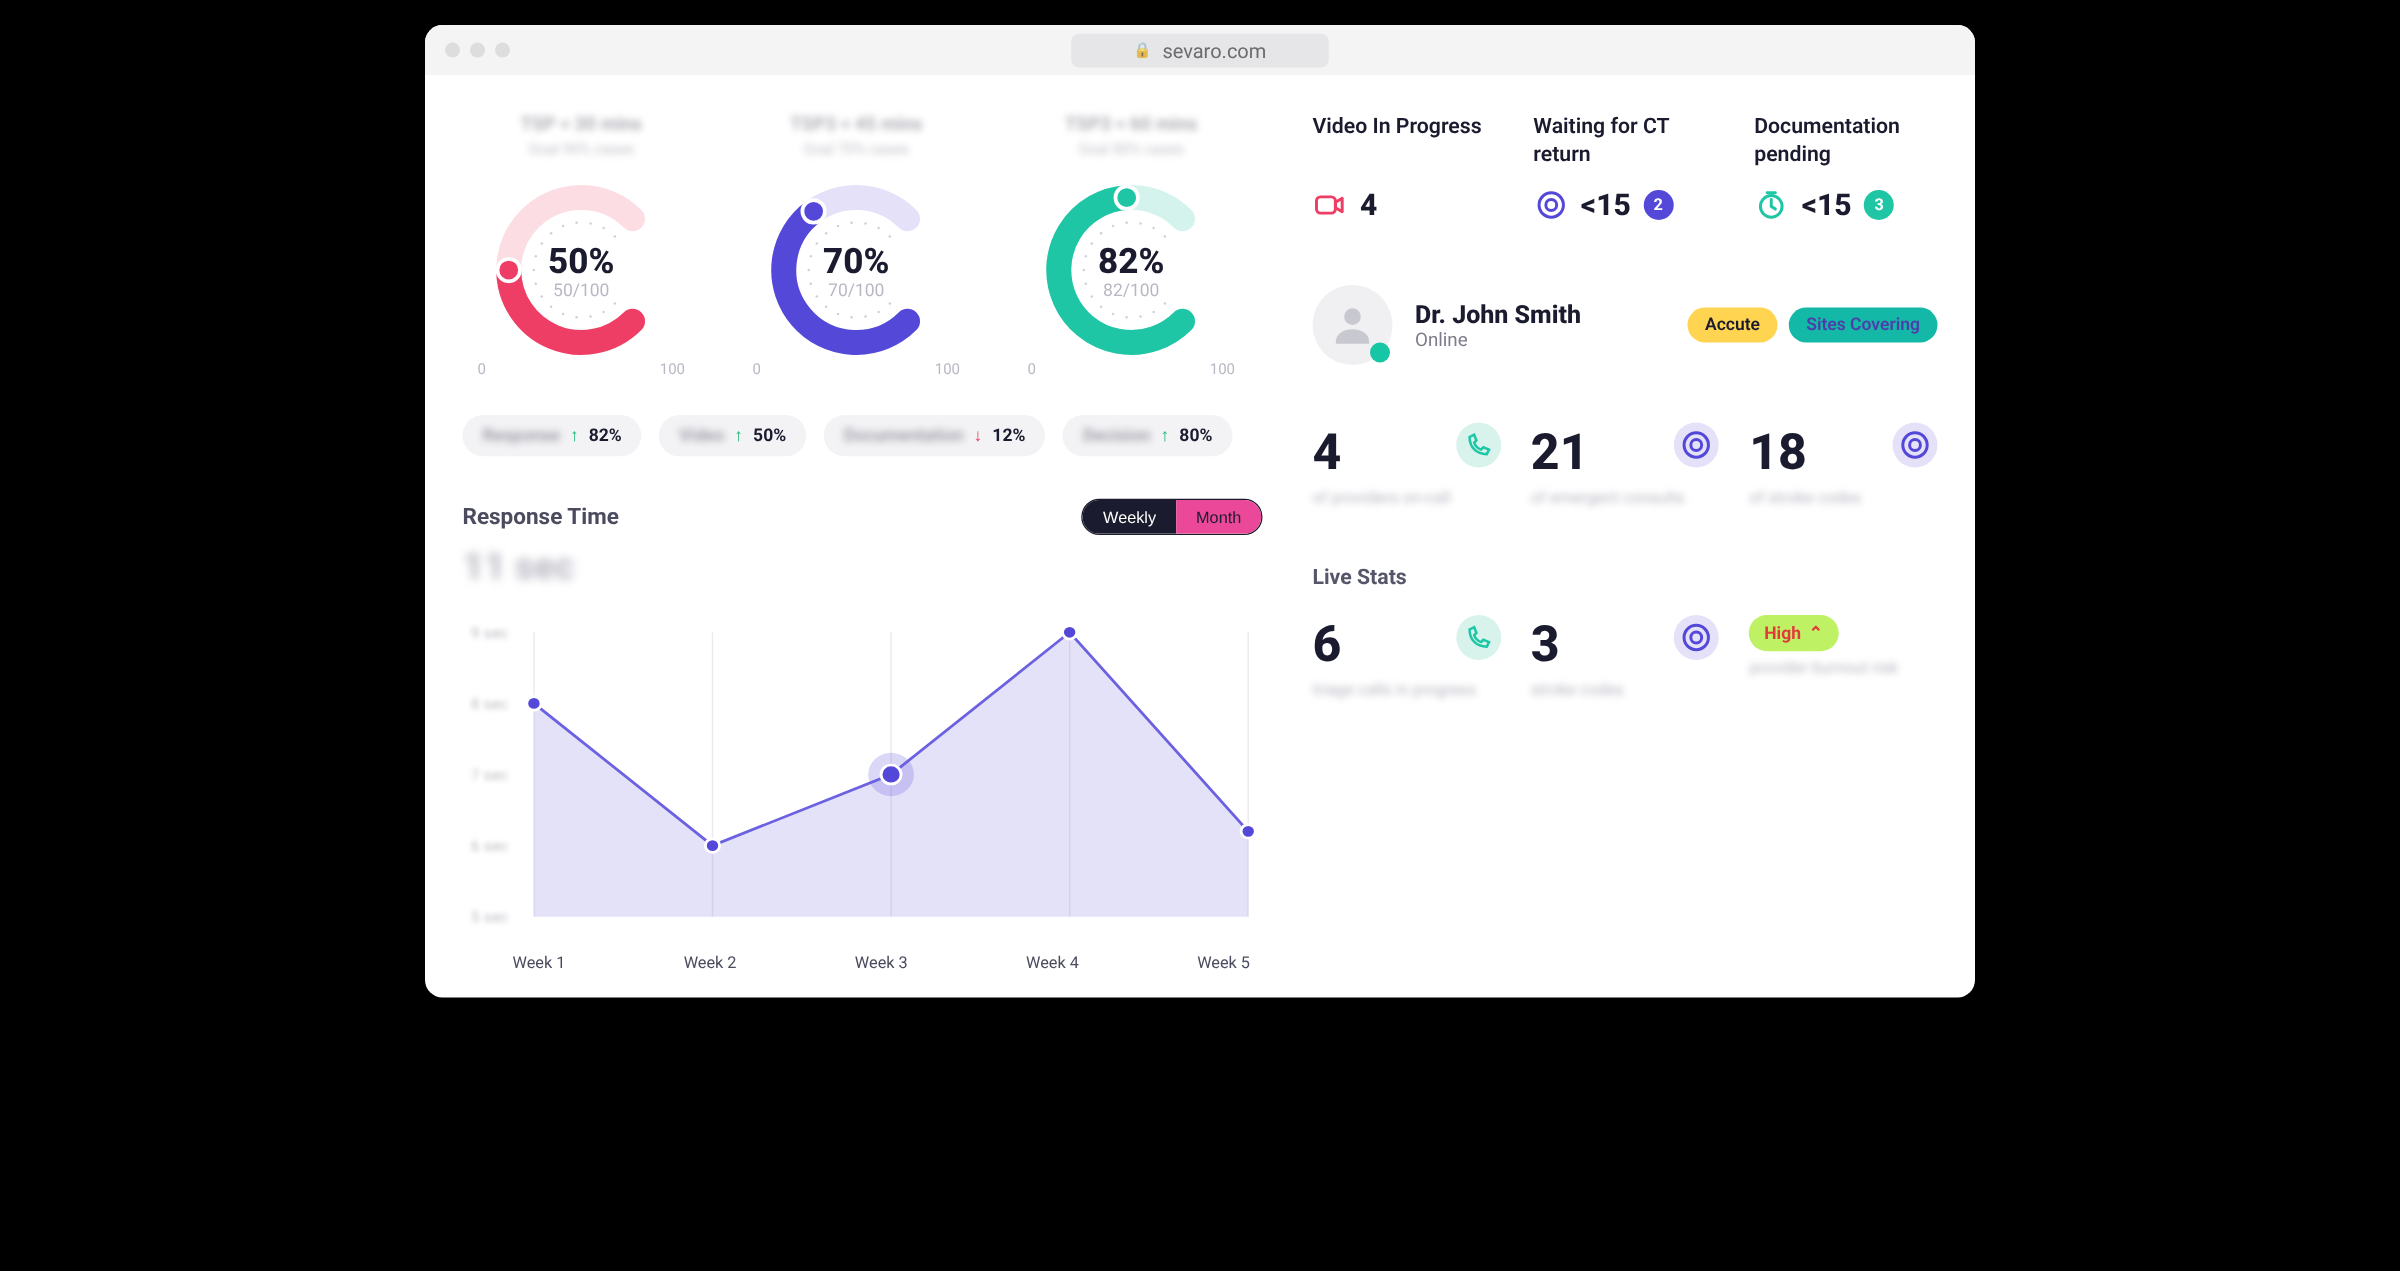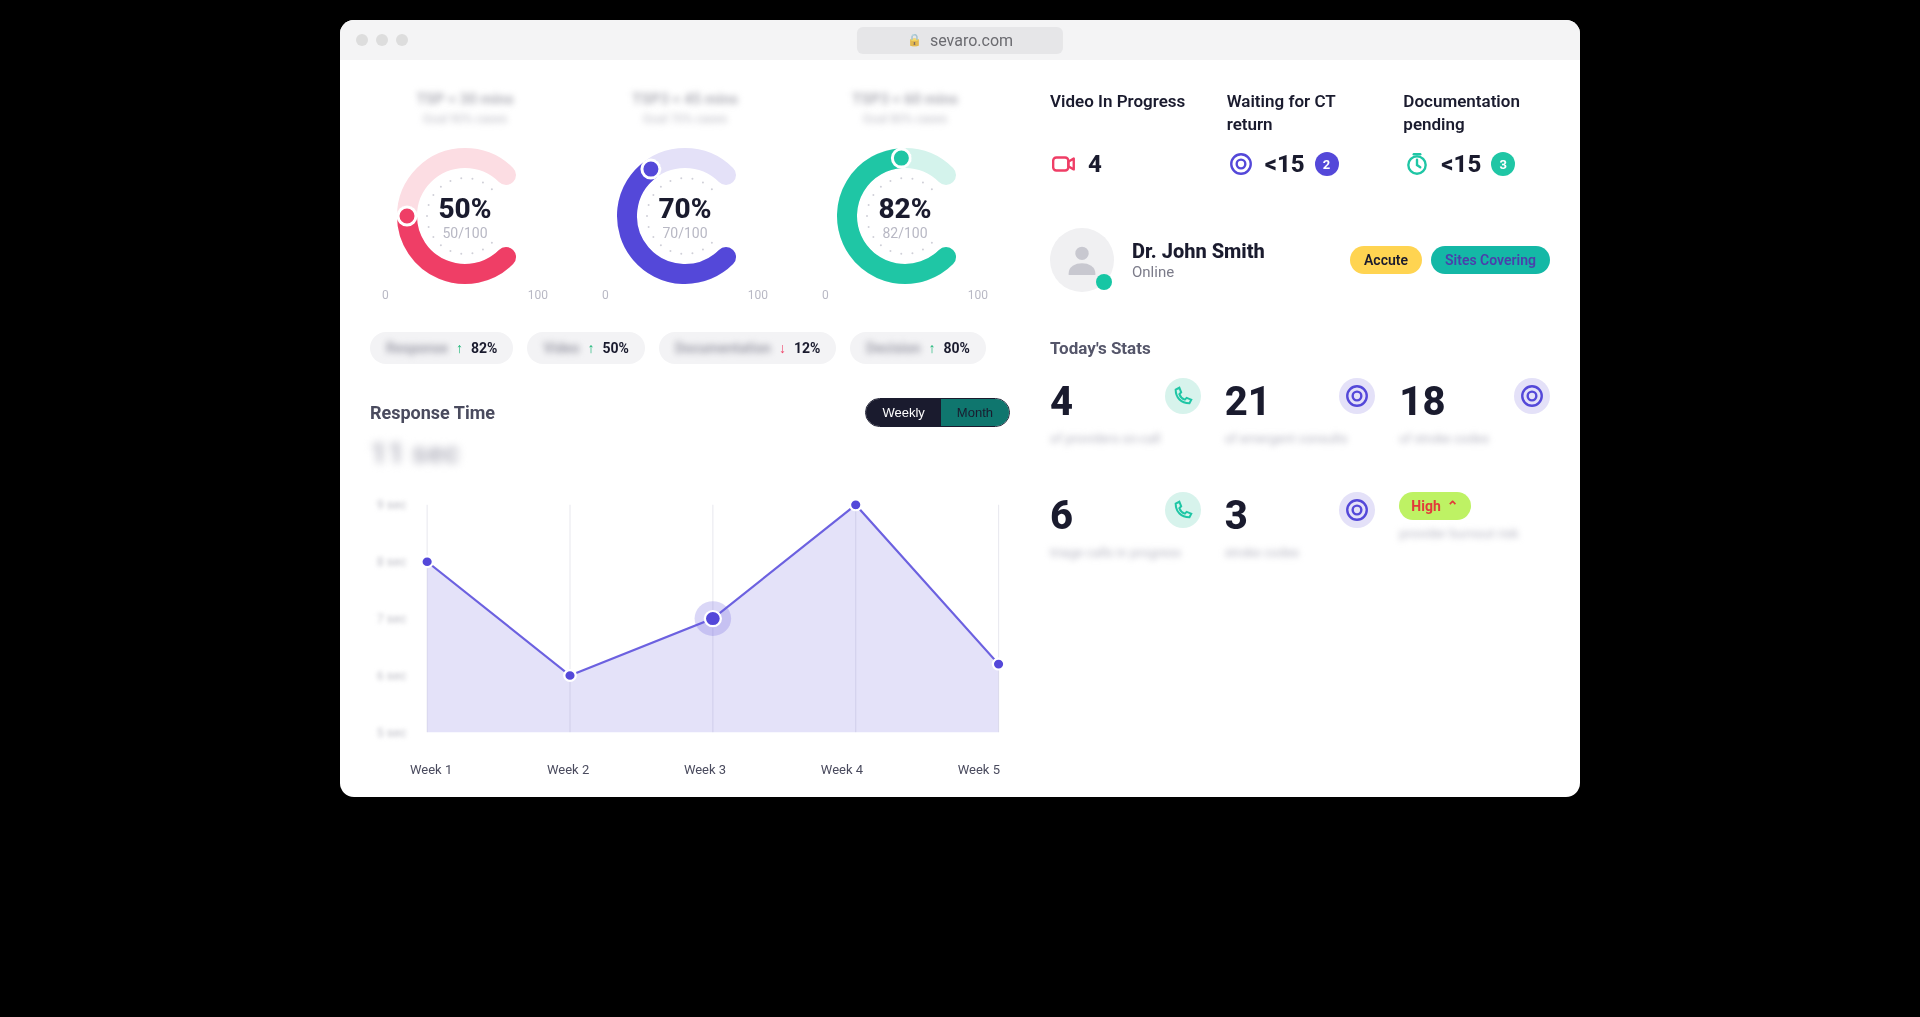--- a/index.html
+++ b/index.html
@@ -77,21 +77,21 @@
   }
   .pill .lbl { color: #9a9aa6; font-weight: 600; filter: blur(3px); }
   .pill .arrow-up { color: #18b575; font-weight: 700; }
   .pill .arrow-down { color: #f0456b; font-weight: 700; }
   .pill .val { color: #1a1b2e; font-weight: 700; }
 
   
   .section-row { display: flex; justify-content: space-between; align-items: center; margin-top: 34px; }
   .section-title { font-size: 18px; font-weight: 700; color: #4a4b5e; }
   .toggle { display: flex; border: 1.5px solid #1a1b2e; border-radius: 18px; overflow: hidden; }
-  .toggle button { border: none; background: #0f766e; padding: 6px 16px; font-size: 13px; color: #1a1b2e; cursor: pointer; }
+  .toggle button { border: none; background: #ec4899; padding: 6px 16px; font-size: 13px; color: #1a1b2e; cursor: pointer; }
   .toggle button.active { background: #1a1b2e; color: #fff; }
   .big-blur { font-size: 30px; font-weight: 800; color: #bcbcc6; filter: blur(4px); margin-top: 8px; }
 
   
   .chart { margin-top: 24px; position: relative; height: 260px; }
   .chart svg { width: 100%; height: 100%; }
   .xaxis { display: flex; justify-content: space-between; padding: 0 10px 0 40px; margin-top: 8px; color: #4a4b5e; font-size: 13px; }
 
   
   .status-row { display: flex; gap: 30px; }
@@ -391,21 +391,20 @@
             <div class="doctor-status">Online</div>
           </div>
         </div>
         <div class="chips" id="chips">
             <span class="chip warn">Accute</span>
             <span class="chip info">Sites Covering</span>
           </div>
       </div>
 
       <div class="right-section">
-        <div class="hd">Today's Stats</div>
         <div class="stat-row" id="today-row">
             <div class="stat">
               <div class="stat-top">
           <span class="num">4</span>
           <span class="iconbox" style="background:#d7f3ec">
                   <svg viewBox="0 0 24 24" width="22" height="22" fill="none" stroke="#1fc6a5" stroke-width="2.2" stroke-linecap="round">
                     <path d="M4 5c0 9 6 15 15 15l2-4-5-2-2 2c-3-1-5-3-6-6l2-2-2-5z"></path>
                   </svg>
                 </span>
         </div>
@@ -432,20 +431,21 @@
                     <circle cx="12" cy="12" r="4"></circle>
                   </svg>
                 </span>
         </div>
         <div class="sub">of stroke codes</div>
             </div>
           </div>
       </div>
 
       <div class="right-section">
+        <div class="hd">Live Stats</div>
         <div class="stat-row" id="live-row">
             <div class="stat">
               <div class="stat-top">
           <span class="num">6</span>
           <span class="iconbox" style="background:#d7f3ec">
                   <svg viewBox="0 0 24 24" width="22" height="22" fill="none" stroke="#1fc6a5" stroke-width="2.2" stroke-linecap="round">
                     <path d="M4 5c0 9 6 15 15 15l2-4-5-2-2 2c-3-1-5-3-6-6l2-2-2-5z"></path>
                   </svg>
                 </span>
         </div>

